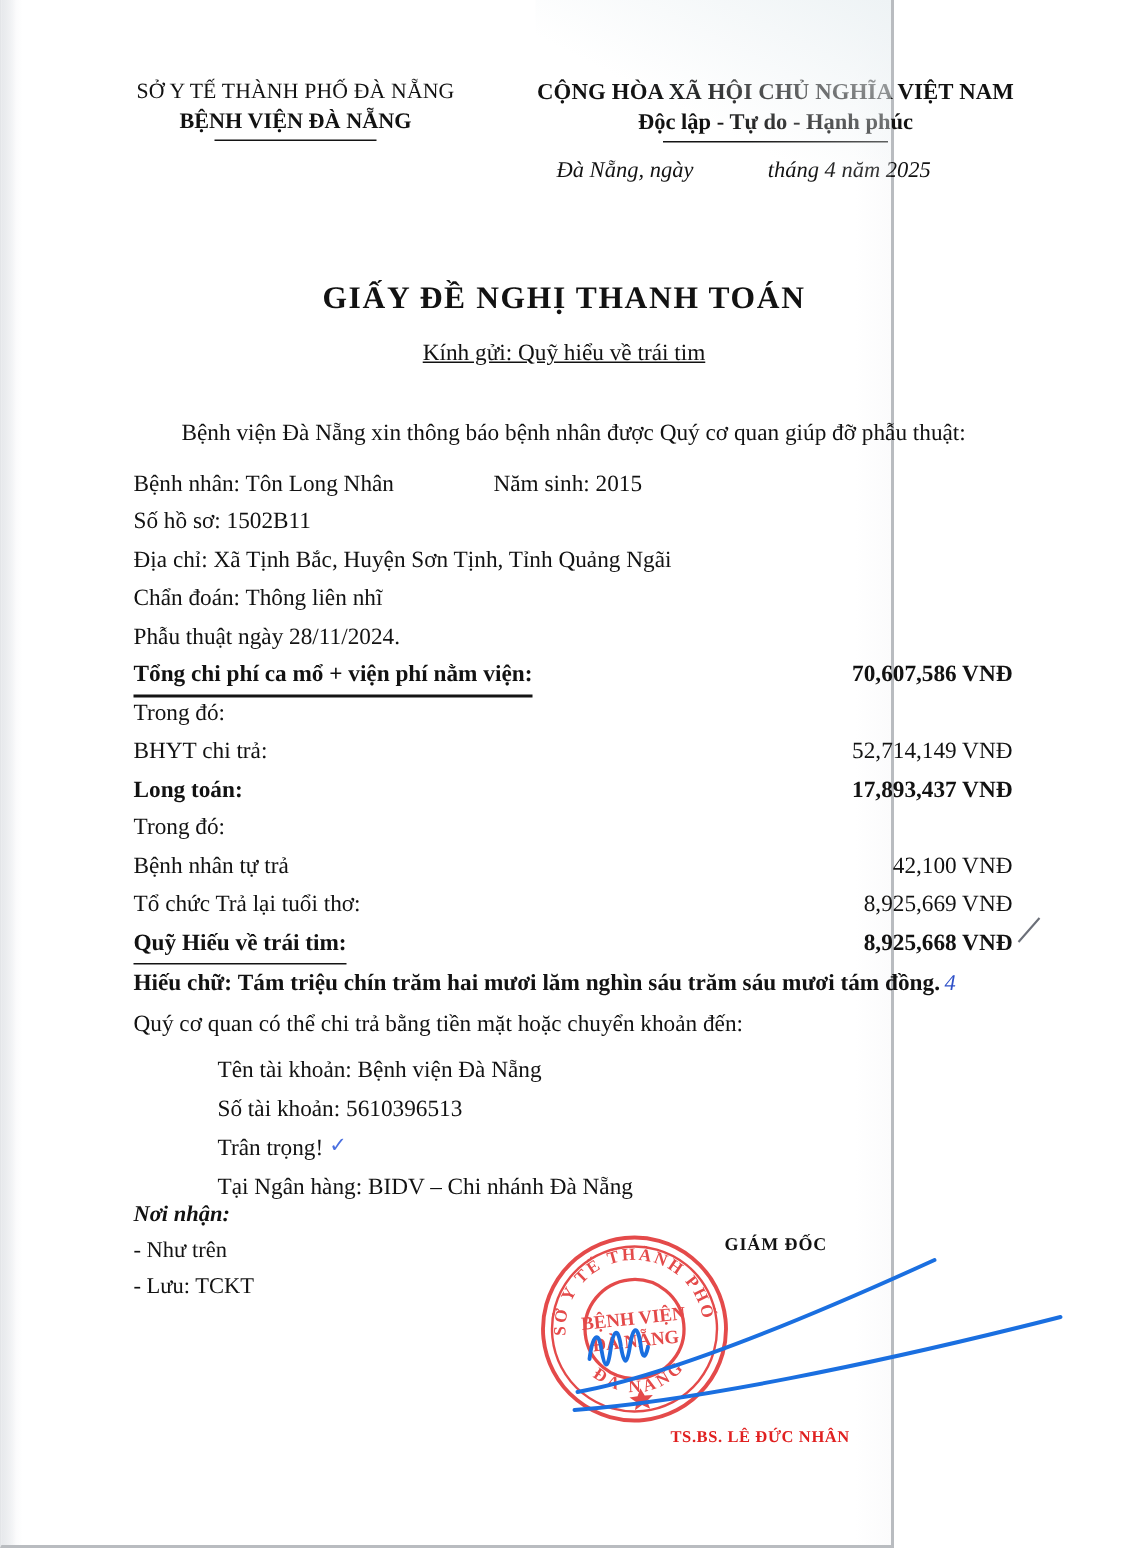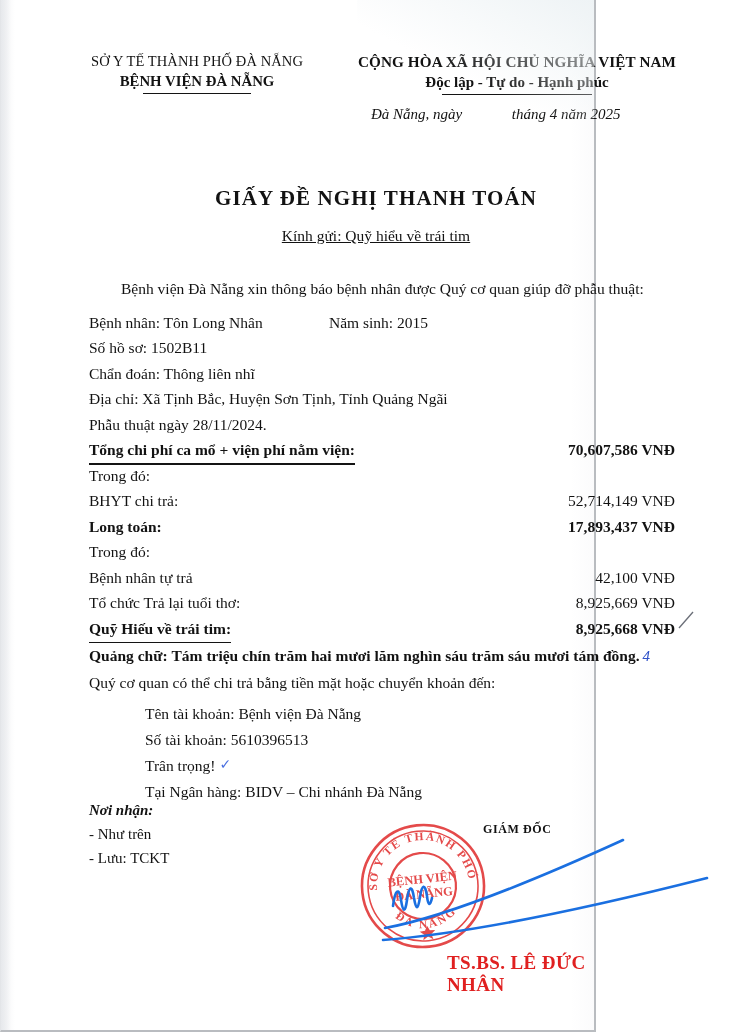--- a/index.html
+++ b/index.html
@@ -236,21 +236,21 @@
     left: 482px;
     font-weight: bold;
     font-size: 12px;
     letter-spacing: 0.6px;
   }
   .signer-name {
     position: absolute;
     top: 952px;
     left: 446px;
     font-weight: bold;
-    font-size: 19px;
+    font-size: 11px;
     color: #e02020;
     letter-spacing: 0.4px;
   }
 
   
   .stamp {
     position: absolute;
     top: 822px;
     left: 358px;
     width: 128px;
@@ -301,22 +301,22 @@
     <div class="addressee">Kính gửi: Quỹ hiểu về trái tim</div>
 
     <div class="body-block">
 
       <p class="intro">Bệnh viện Đà Nẵng xin thông báo bệnh nhân được Quý cơ quan giúp đỡ phẫu thuật:</p>
 
       <div class="fact-line">
         <span class="col2">Bệnh nhân: Tôn Long Nhân</span><span>Năm sinh: 2015</span>
       </div>
       <div class="fact-line">Số hồ sơ: 1502B11</div>
+      <div class="fact-line">Địa chỉ: Xã Tịnh Bắc, Huyện Sơn Tịnh, Tỉnh Quảng Ngãi</div>
       <div class="fact-line">Chẩn đoán: Thông liên nhĩ</div>
-      <div class="fact-line">Địa chỉ: Xã Tịnh Bắc, Huyện Sơn Tịnh, Tỉnh Quảng Ngãi</div>
       <div class="fact-line">Phẫu thuật ngày 28/11/2024.</div>
 
       <div class="amount-row">
         <span class="lbl b"><span class="u-partial"><span>Tổng chi phí ca mổ + viện phí nằm viện:</span><span class="rule"></span></span></span>
         <span class="val b">70,607,586 VNĐ</span>
       </div>
       <div class="amount-row">
         <span class="lbl">Trong đó:</span>
         <span class="val"></span>
       </div>
@@ -341,21 +341,21 @@
         <span class="val">8,925,669 VNĐ</span>
       </div>
       <div class="amount-row">
         <span class="lbl b"><span class="u-partial"><span>Quỹ Hiếu về trái tim:</span><span class="rule"></span></span></span>
         <span class="val b"><span>8,925,668 VNĐ</span><svg width="22" height="20" style="position:absolute;margin-left:2px;margin-top:-4px;overflow:visible">
               <line x1="2" y1="16" x2="16" y2="0" stroke="#6b6f78" stroke-width="1.4"></line>
             </svg></span>
       </div>
 
       <div class="words">
-        <span class="lead">Quảng chữ:</span>
+        <span class="lead">Hiếu chữ:</span>
         <span class="b">Tám triệu chín trăm hai mươi lăm nghìn sáu trăm sáu mươi tám đồng.</span><span class="pen-4">4</span>
       </div>
       <div>Quý cơ quan có thể chi trả bằng tiền mặt hoặc chuyển khoản đến:</div>
 
       <div class="bank-block">
         <div>Tên tài khoản: Bệnh viện Đà Nẵng</div>
         <div>Số tài khoản:  5610396513</div>
         <div><span>Trân trọng!</span><span class="pen-tick">✓</span></div>
         <div>Tại Ngân hàng: BIDV – Chi nhánh Đà Nẵng</div>
       </div>

